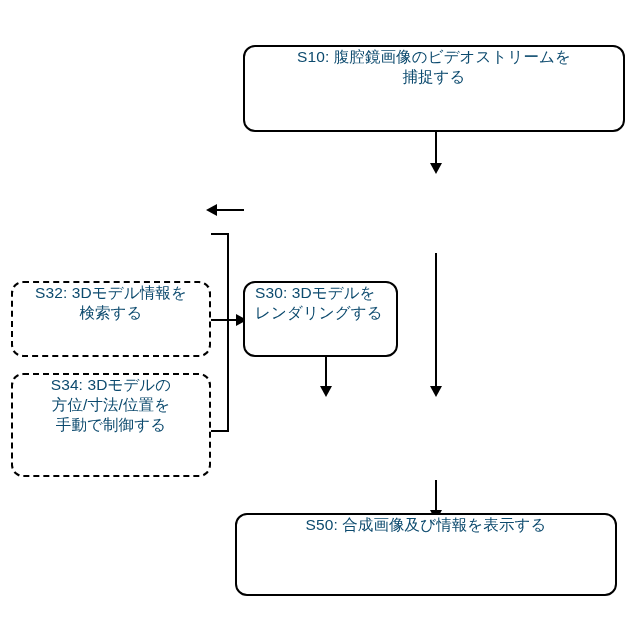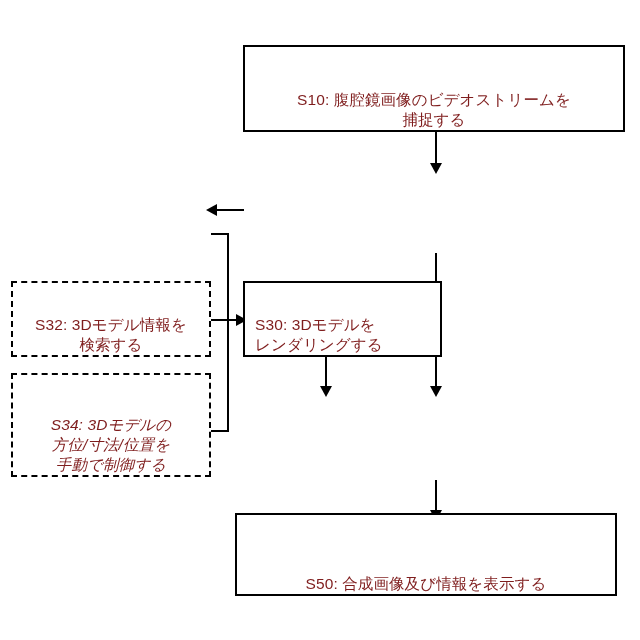--- a/index.html
+++ b/index.html
@@ -13,28 +13,29 @@
     height: 640px;
     background: #ffffff;
     font-family: "Liberation Sans", "DejaVu Sans", sans-serif;
     overflow: hidden;
   }
   .node {
     position: absolute;
     box-sizing: border-box;
     background: #ffffff;
     display: flex;
-    align-items: flex-end;
+    align-items: flex-start;
     justify-content: center;
     text-align: center;
-    color: #7f1d1d;
+    color: #0c4a6e;
     line-height: 1.30;
     font-size: 15.5px;
     letter-spacing: 0.1px;
     z-index: 3;
+    border-radius: 12px;
   }
   .node.solid {
     border: 2px solid #000000;
   }
   .node.dashed {
     border: 2px dashed #000000;
   }
   .node .txt {
     display: block;
     white-space: pre-line;
@@ -111,27 +112,27 @@
 捕捉する</span>
   </div>
 
 
 
   <div class="node dashed" style="left:11px; top:281px; width:200px; height:76px;">
     <span class="txt">S32: 3Dモデル情報を
 検索する</span>
   </div>
 
-  <div class="node dashed" style="left:11px; top:373px; width:200px; height:104px;font-style:italic;">
+  <div class="node dashed" style="left:11px; top:373px; width:200px; height:104px;">
     <span class="txt">S34: 3Dモデルの
 方位/寸法/位置を
 手動で制御する</span>
   </div>
 
-  <div class="node solid left-align" style="left:243px; top:281px; width:199px; height:76px;">
+  <div class="node solid left-align" style="left:243px; top:281px; width:155px; height:76px;">
     <span class="txt">S30: 3Dモデルを
 レンダリングする</span>
   </div>
 
 
   <div class="node solid" style="left:235px; top:513px; width:382px; height:83px;">
     <span class="txt">S50: 合成画像及び情報を表示する</span>
   </div>
 
 </div>

